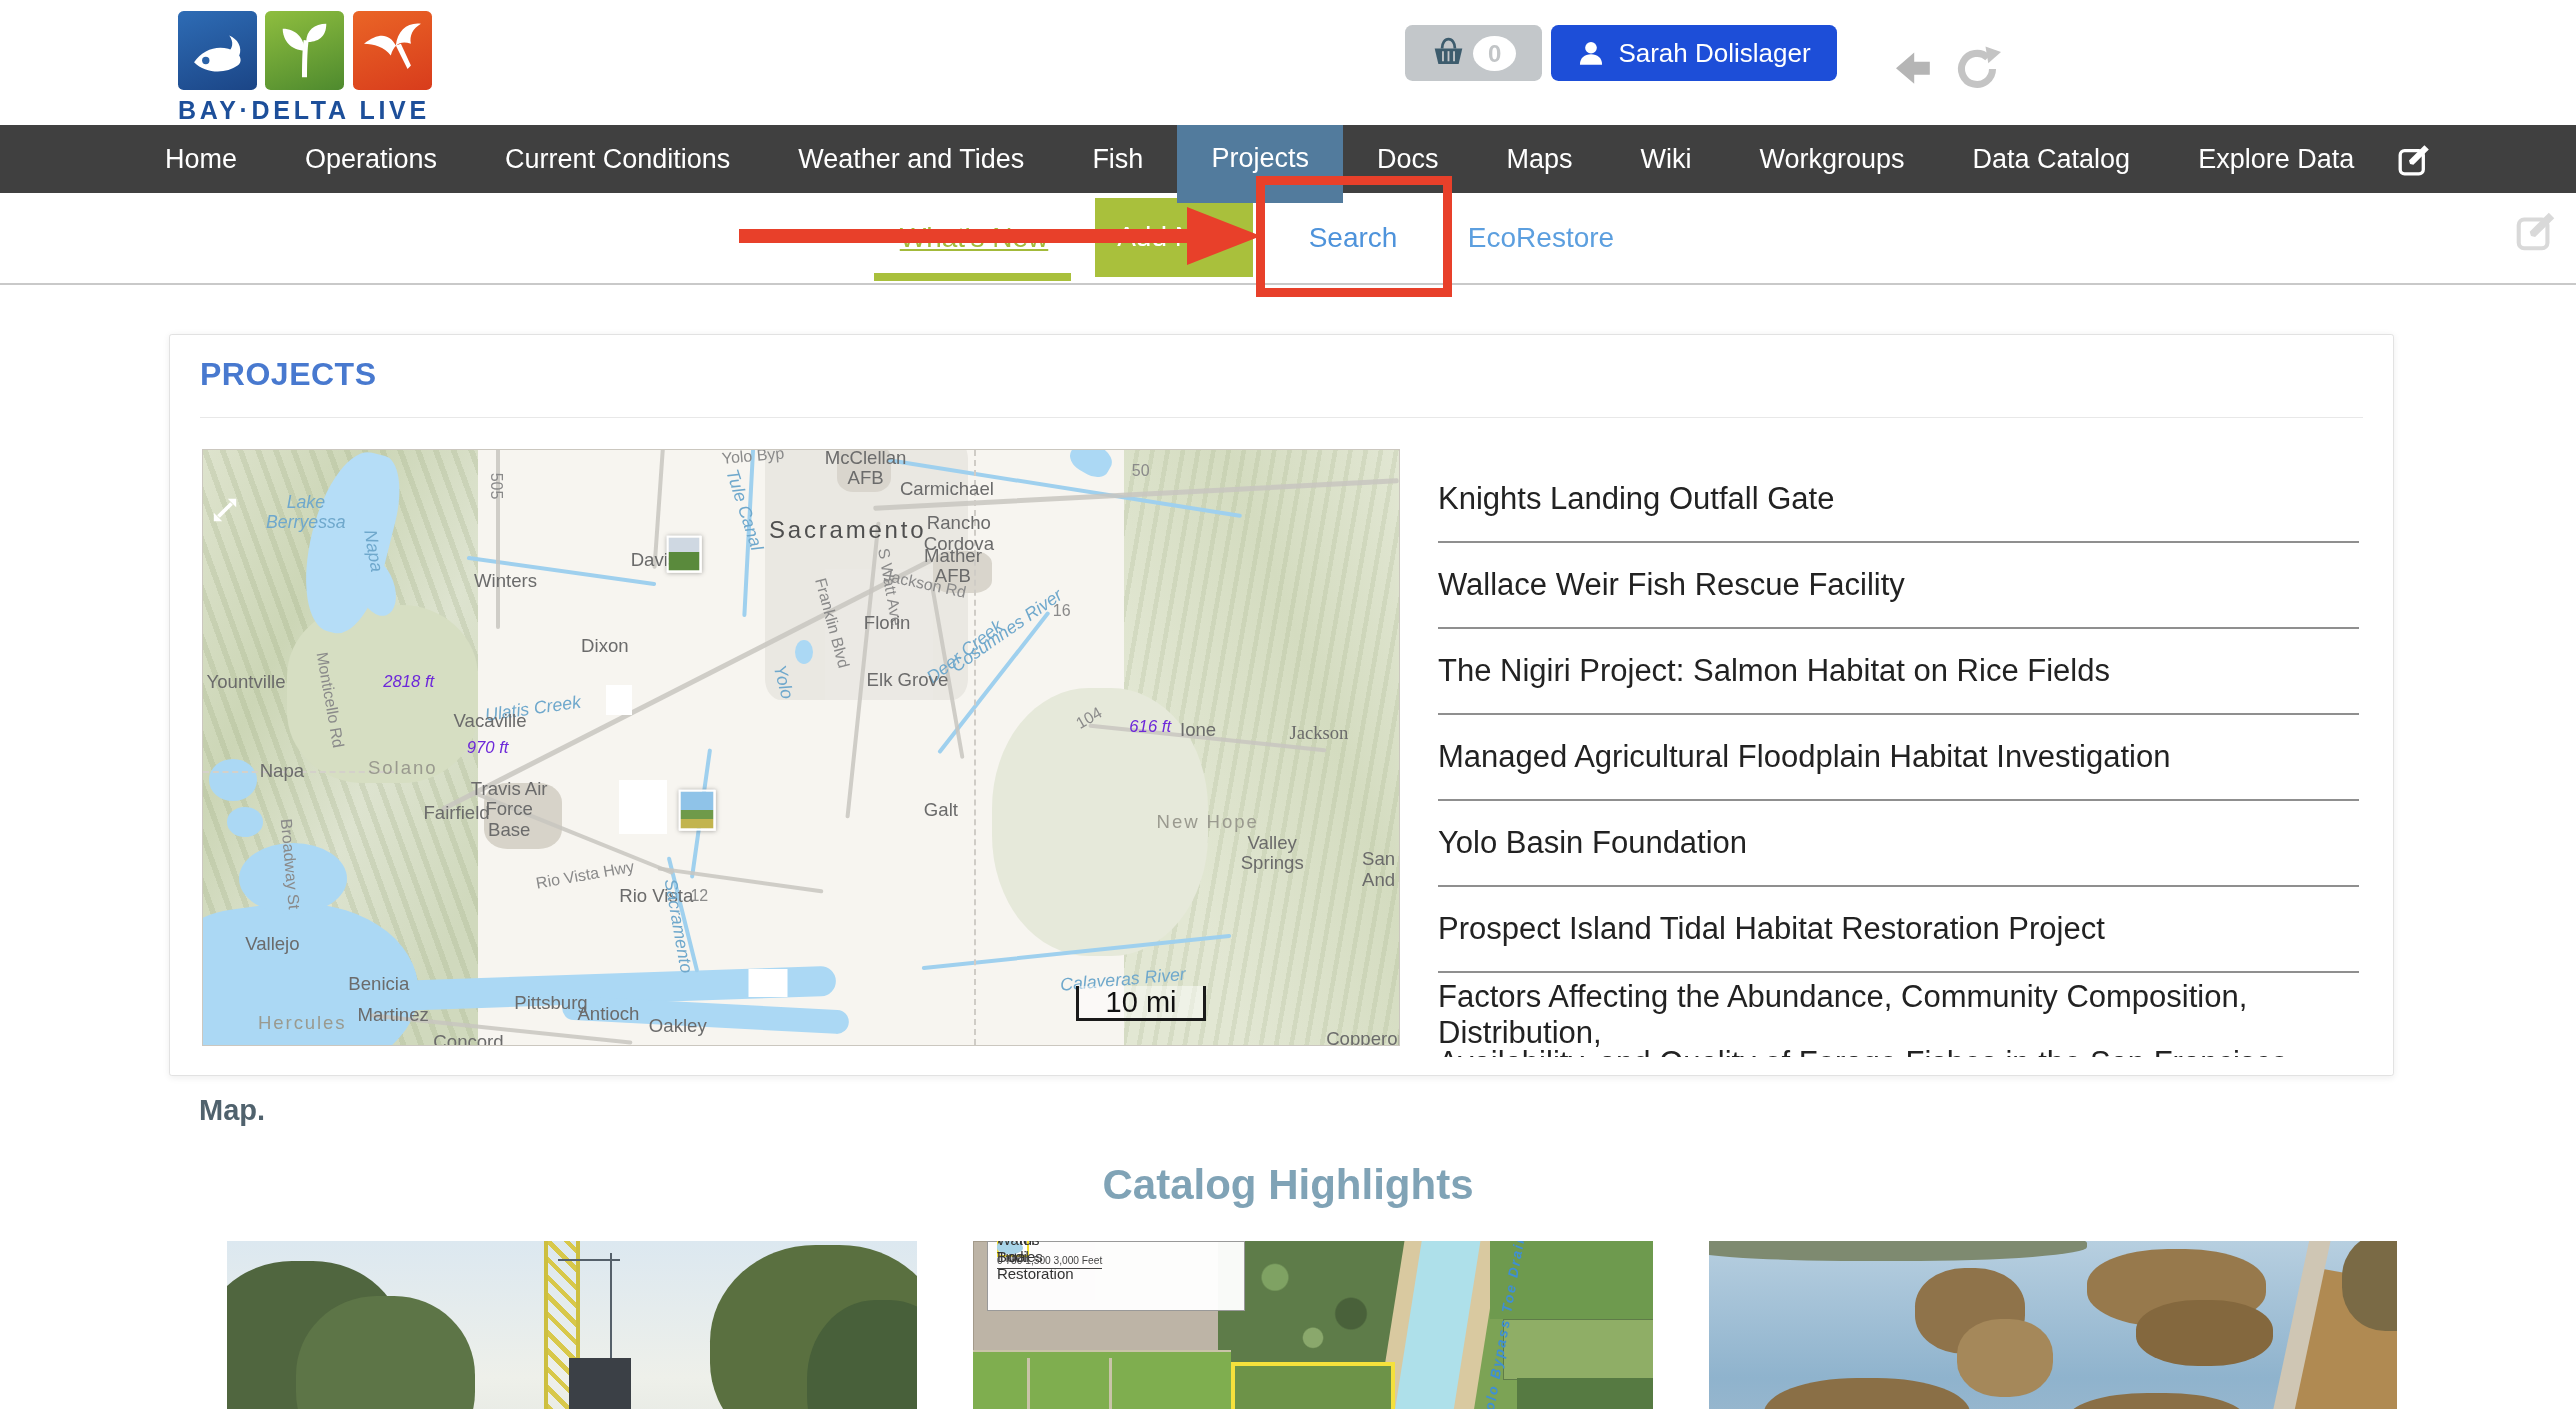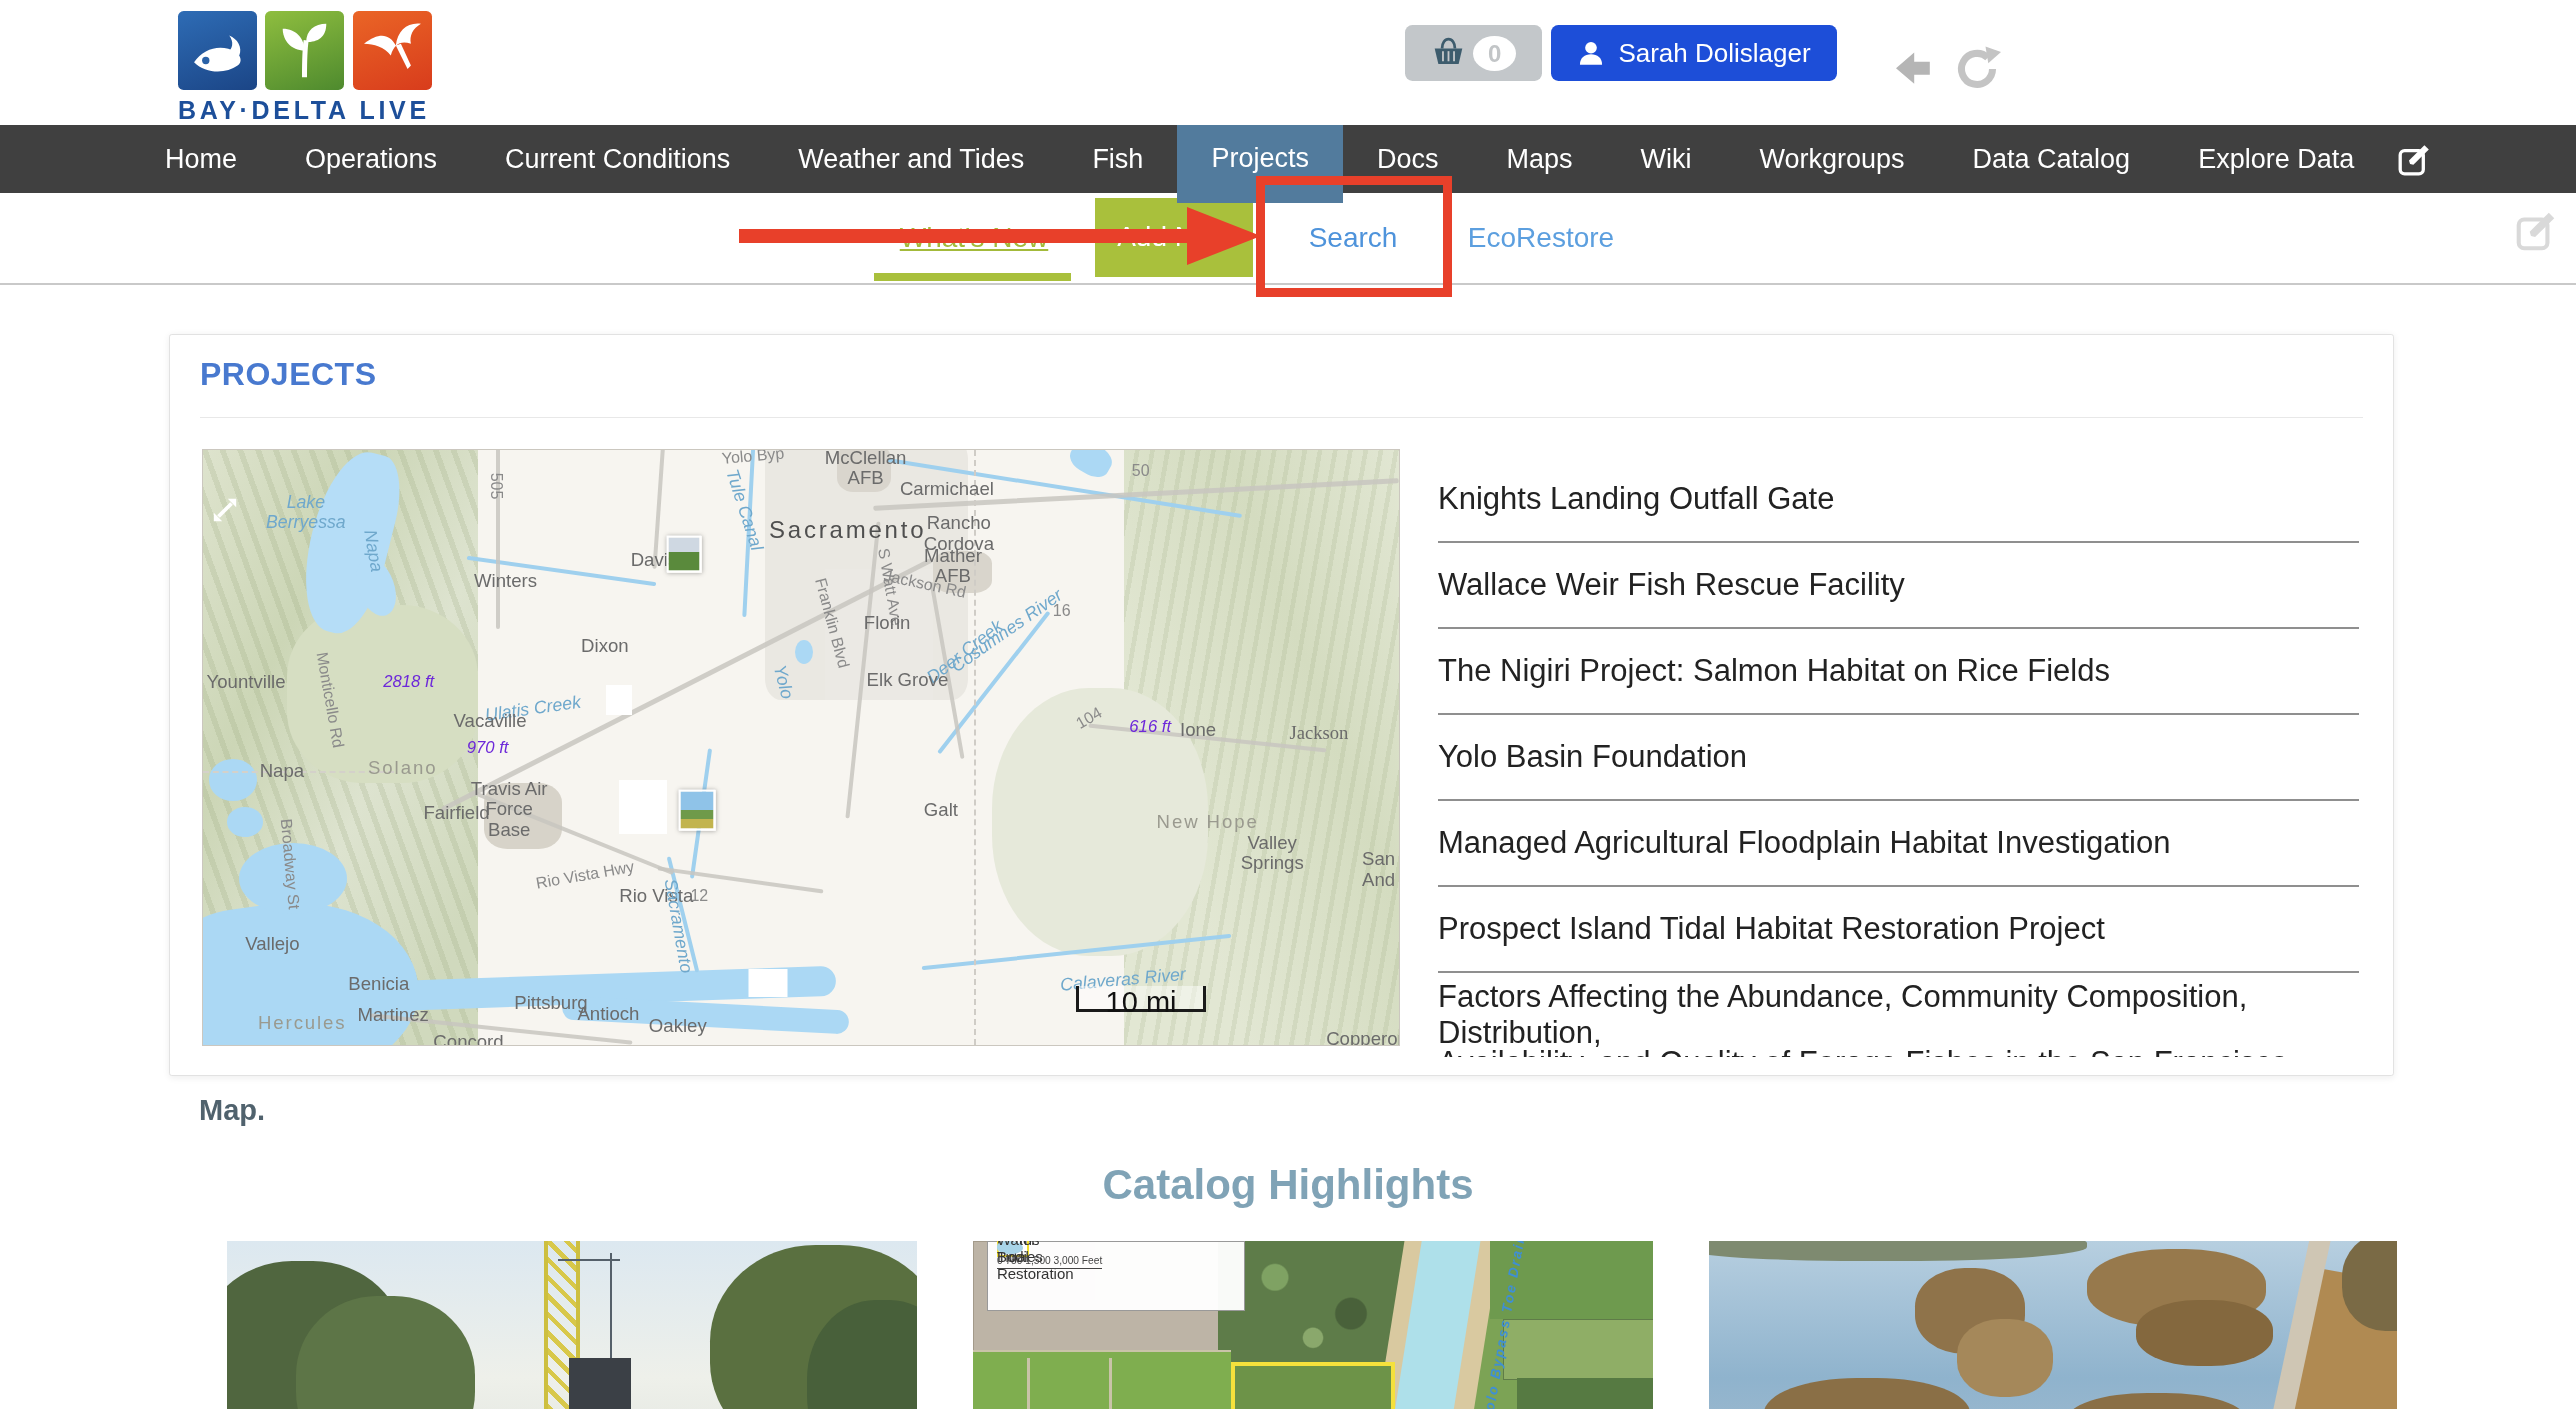--- a/index.html
+++ b/index.html
@@ -103,21 +103,21 @@
   .ml-water{color:#6fa8cc;font-style:italic;font-size:17.7px;}
   .ml-road{color:#8a8a8a;font-size:16px;}
   .ml-elev{color:#6d28d9;font-style:italic;font-size:16.7px;}
   .ml-area{color:#9a9a8f;font-size:18.6px;letter-spacing:1.9px;}
   .mk{transform:translate(-50%,-50%);}
   .mk-photo-group{background:linear-gradient(#cfd8e2 0 45%,#5a8a3c 45%);border:2.8px solid #fff;box-shadow:0 0 4.6px rgba(0,0,0,.35);}
   .mk-photo-lake{background:linear-gradient(#8fc3e8 0 50%,#6f9a4a 50% 75%,#c2b44e 75%);border:2.8px solid #fff;box-shadow:0 0 4.6px rgba(0,0,0,.35);}
   .mk-blank{background:#fff;}
   .map-legend-btn{left:6.5px;bottom:11px;padding:0.9px 15px 3.7px;background:rgba(66,70,74,.6);color:#fff;font-size:30px;
     font-weight:bold;border:none;border-radius:2.8px;cursor:pointer;font-family:"Liberation Sans","DejaVu Sans",sans-serif;}
-  .map-scale{left:73%;top:90%;width:130px;height:26px;border-left:3.7px solid #1a1a1a;border-right:3.7px solid #1a1a1a;
+  .map-scale{left:73%;top:90%;width:130px;height:35px;border-left:3.7px solid #1a1a1a;border-right:3.7px solid #1a1a1a;
     border-bottom:3.7px solid #1a1a1a;box-sizing:border-box;text-align:center;font-size:29px;color:#111;line-height:33px;background:rgba(255,255,255,.45);}
   .map-expand{right:16.7px;top:20.5px;width:43px;height:43px;background:#5e85ab;border:none;border-radius:3.7px;cursor:pointer;
     display:flex;align-items:center;justify-content:center;}
   
   .proj-list{position:absolute;left:1268px;top:122px;width:921px;margin:0;padding:0;list-style:none;}
   .proj-item{height:84px;display:flex;align-items:center;font-size:31px;color:#222;border-bottom:2.8px solid #8f8f8f;cursor:pointer;}
   .proj-item:last-child{border-bottom:none;}
   .clip-line{position:absolute;left:1268px;top:710px;width:921px;height:12px;overflow:hidden;font-size:31px;color:#222;}
   
   .map-caption{position:absolute;left:199px;top:1094px;font-size:29px;font-weight:bold;color:#50626d;}
@@ -407,22 +407,22 @@
               <polygon points="3,27 3,18 12,27" fill="#fff"></polygon>
             </svg>
         </span>
       </button>
     </div>
 
     <ul class="proj-list">
         <li class="proj-item">Knights Landing Outfall Gate</li>
         <li class="proj-item">Wallace Weir Fish Rescue Facility</li>
         <li class="proj-item">The Nigiri Project: Salmon Habitat on Rice Fields</li>
+        <li class="proj-item">Managed Agricultural Floodplain Habitat Investigation</li>
         <li class="proj-item">Yolo Basin Foundation</li>
-        <li class="proj-item">Managed Agricultural Floodplain Habitat Investigation</li>
         <li class="proj-item">Prospect Island Tidal Habitat Restoration Project</li>
         <li class="proj-item">Factors Affecting the Abundance, Community Composition, Distribution,</li>
       </ul>
     <div class="clip-line">Availability, and Quality of Forage Fishes in the San Francisco Estuary</div>
   </section>
 
   <div class="map-caption">Map.</div>
 
   <h2 class="catalog-title">Catalog Highlights</h2>
 

